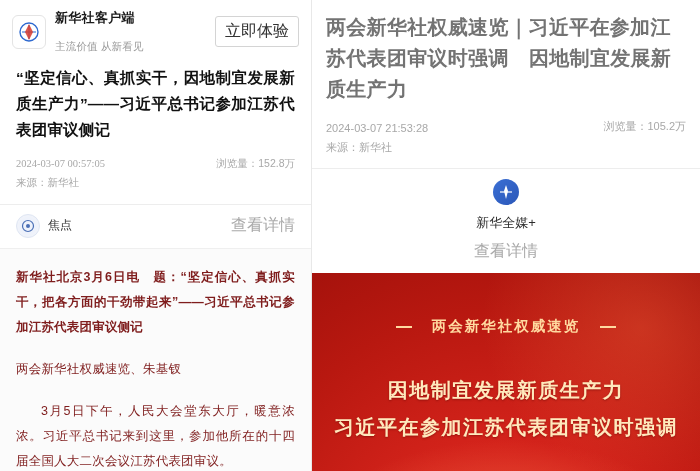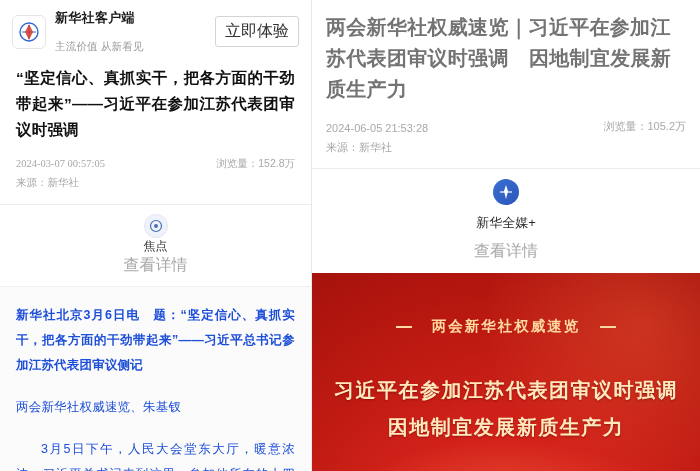--- a/index.html
+++ b/index.html
@@ -89,21 +89,21 @@
   .divider {
     height: 1px;
     background: #ededed;
     margin: 12px 0 0 0;
   }
 
   .account-row {
     display: flex;
     align-items: center;
     padding: 9px 16px 10px 16px;
-    flex-direction: column;
+    gap: 8px;
   }
   .avatar-focus {
     width: 24px; height: 24px;
     border-radius: 50%;
     background: #f0f3fa;
     border: 1px solid #dfe6f3;
     display: flex; align-items: center; justify-content: center;
     flex: none;
     font-size: 7px;
     color: #3a5a9a;
@@ -124,21 +124,21 @@
   .article-body {
     background: #fbfbfb;
     border-top: 1px solid #efefef;
     padding: 16px 16px 10px 16px;
     height: 270px;
   }
   .article-body p {
     margin: 0 0 17px 0;
     font-size: 12.5px;
     line-height: 2.0;
-    color: #1d4ed8;
+    color: #7f1d1d;
     text-align: justify;
     letter-spacing: .2px;
   }
   .article-body p.bold { font-weight: bold; }
   .indent { text-indent: 2em; }
 
   
   .pane-right {
     width: 388px;
     height: 471px;
@@ -256,21 +256,21 @@
         </svg>
       </div>
       <div class="app-meta">
         <div class="app-title">新华社客户端</div>
         <div class="app-sub">主流价值 从新看见</div>
       </div>
       <button class="btn-experience">立即体验</button>
     </div>
 
     <div class="headline-block">
-      <div class="headline">“坚定信心、真抓实干，把各方面的干劲带起来”——习近平在参加江苏代表团审议时强调</div>
+      <div class="headline">“坚定信心、真抓实干，因地制宜发展新质生产力”——习近平总书记参加江苏代表团审议侧记</div>
     </div>
 
     <div class="meta-row">
       <div class="meta-left">
         <div>2024-03-07 00:57:05</div>
         <div class="src">来源：新华社</div>
       </div>
       <div class="meta-right">浏览量：152.8万</div>
     </div>
 
@@ -295,21 +295,21 @@
     </div>
 
   </div>
 
   <div class="pane-right">
 
     <div class="r-headline">两会新华社权威速览｜习近平在参加江苏代表团审议时强调　因地制宜发展新质生产力</div>
 
     <div class="r-meta-row">
       <div class="r-meta-left">
-        <div>2024-06-05 21:53:28</div>
+        <div>2024-03-07 21:53:28</div>
         <div>来源：新华社</div>
       </div>
       <div>浏览量：105.2万</div>
     </div>
 
     <div class="r-divider"></div>
 
     <div class="r-account-row">
       <div class="avatar-xinhua">
         <svg width="18" height="18" viewBox="0 0 18 18" aria-hidden="true">
@@ -322,21 +322,21 @@
     </div>
 
     <div class="poster">
       <div class="poster-inner">
         <div class="poster-kicker">
           <span class="kicker-dash"></span>
           <span>两会新华社权威速览</span>
           <span class="kicker-dash"></span>
         </div>
         <div class="poster-main">
+          <div>因地制宜发展新质生产力</div>
           <div>习近平在参加江苏代表团审议时强调</div>
-          <div>因地制宜发展新质生产力</div>
         </div>
       </div>
     </div>
 
   </div>
 
 </div>
 
 </body></html>

